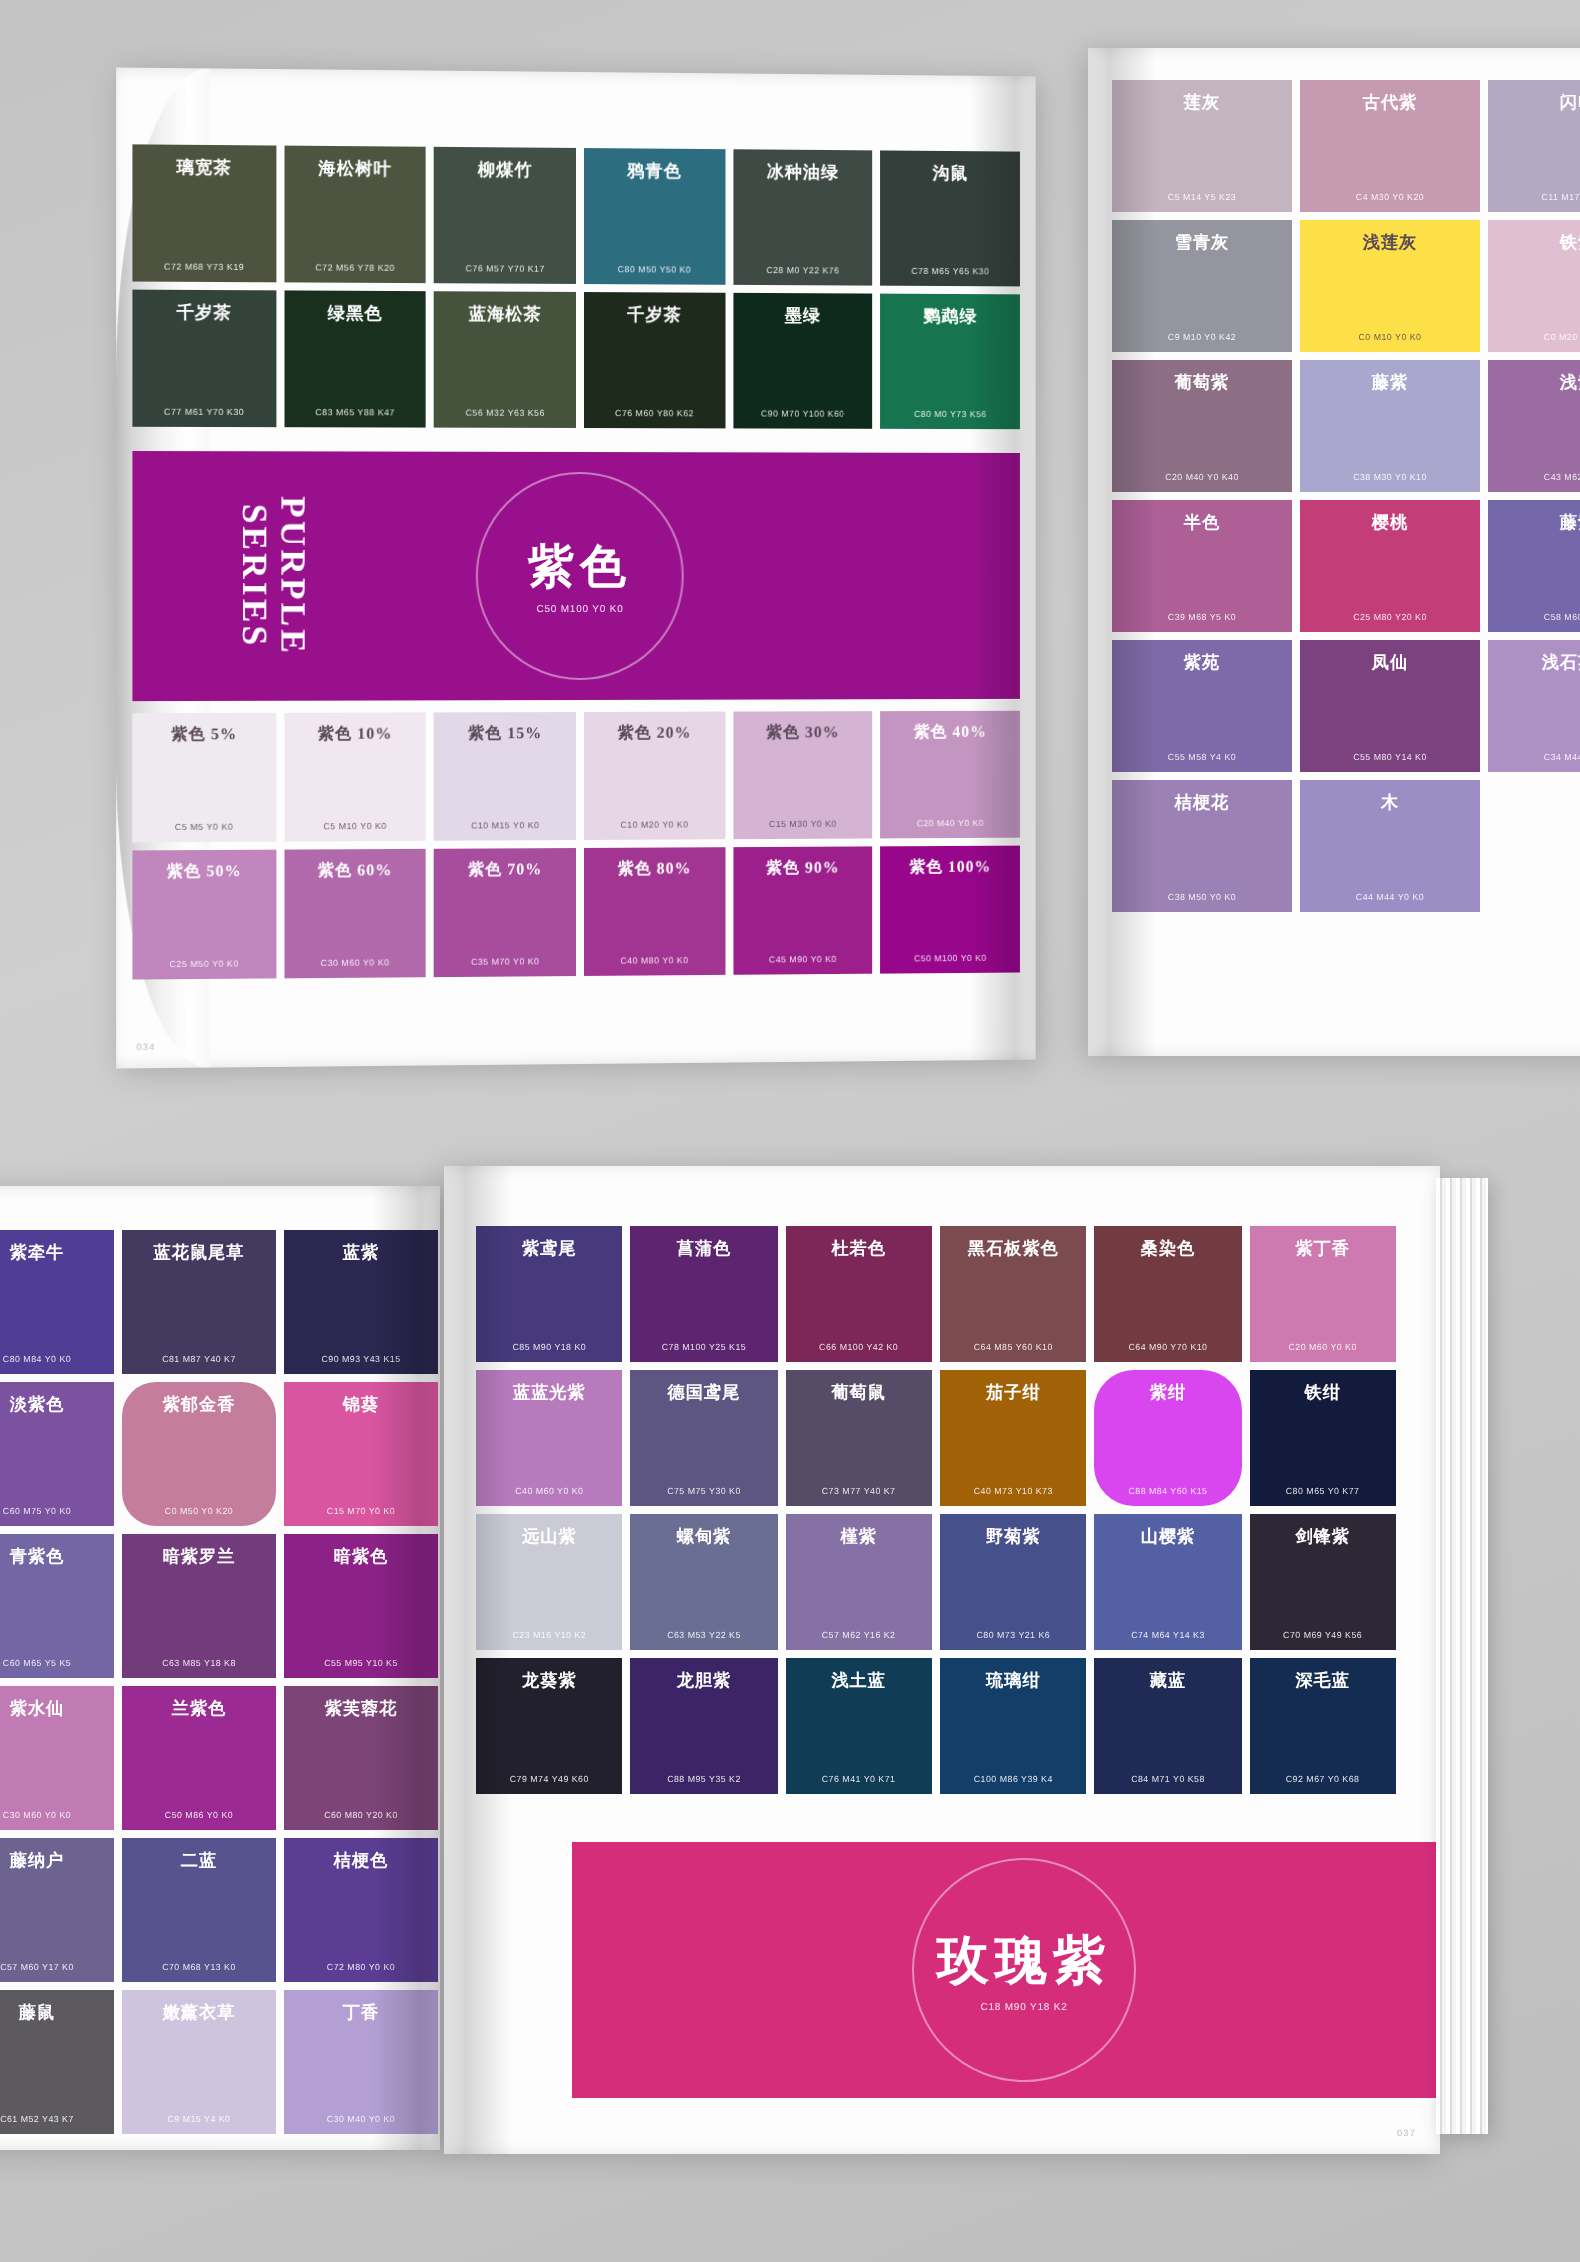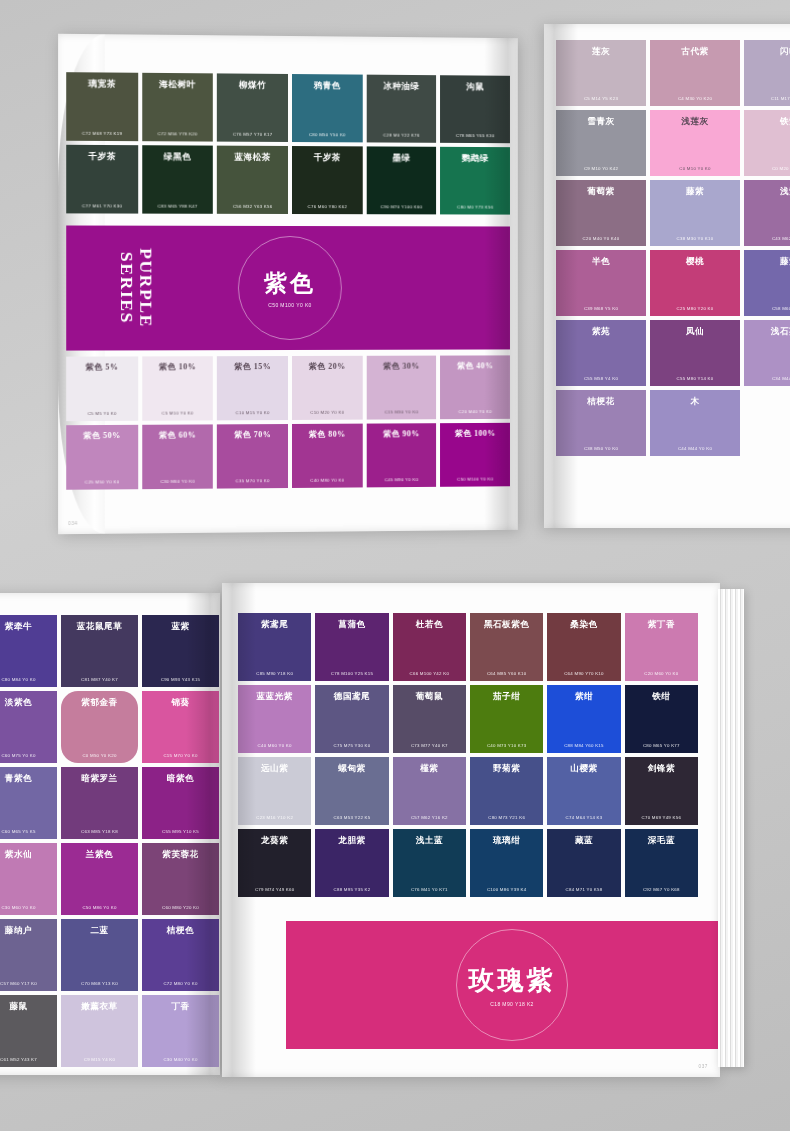--- a/index.html
+++ b/index.html
@@ -236,21 +236,21 @@
             <span class="cd">C4 M30 Y0 K20</span>
           </div>
           <div class="sw lt" style="background: rgb(181, 168, 195);">
             <span class="nm">闪电</span>
             <span class="cd">C11 M17 Y0 K17</span>
           </div>
           <div class="sw lt" style="background: rgb(149, 149, 159);">
             <span class="nm">雪青灰</span>
             <span class="cd">C9 M10 Y0 K42</span>
           </div>
-          <div class="sw dk" style="background: #f9a8d4;">
+          <div class="sw dk" style="background: #fde047;">
             <span class="nm">浅莲灰</span>
             <span class="cd">C0 M10 Y0 K0</span>
           </div>
           <div class="sw lt" style="background: rgb(224, 191, 210);">
             <span class="nm">铁紫</span>
             <span class="cd">C0 M20 Y0 K10</span>
           </div>
           <div class="sw lt" style="background: rgb(140, 110, 133);">
             <span class="nm">葡萄紫</span>
             <span class="cd">C20 M40 Y0 K40</span>
@@ -411,25 +411,25 @@
             <span class="cd">C40 M60 Y0 K0</span>
           </div>
           <div class="sw lt" style="background: rgb(93, 86, 131);">
             <span class="nm">德国鸢尾</span>
             <span class="cd">C75 M75 Y30 K0</span>
           </div>
           <div class="sw lt" style="background: rgb(87, 76, 103);">
             <span class="nm">葡萄鼠</span>
             <span class="cd">C73 M77 Y40 K7</span>
           </div>
-          <div class="sw lt" style="background: #4d7c0f;">
+          <div class="sw lt" style="background: #a16207;">
             <span class="nm">茄子绀</span>
             <span class="cd">C40 M73 Y10 K73</span>
           </div>
-          <div class="sw lt" style="background: #1d4ed8;">
+          <div class="sw lt" style="background: #d946ef; border-radius: 20px;">
             <span class="nm">紫绀</span>
             <span class="cd">C88 M84 Y60 K15</span>
           </div>
           <div class="sw lt" style="background: rgb(19, 27, 60);">
             <span class="nm">铁绀</span>
             <span class="cd">C80 M65 Y0 K77</span>
           </div>
           <div class="sw lt" style="background: rgb(203, 203, 214);">
             <span class="nm">远山紫</span>
             <span class="cd">C23 M16 Y10 K2</span>

